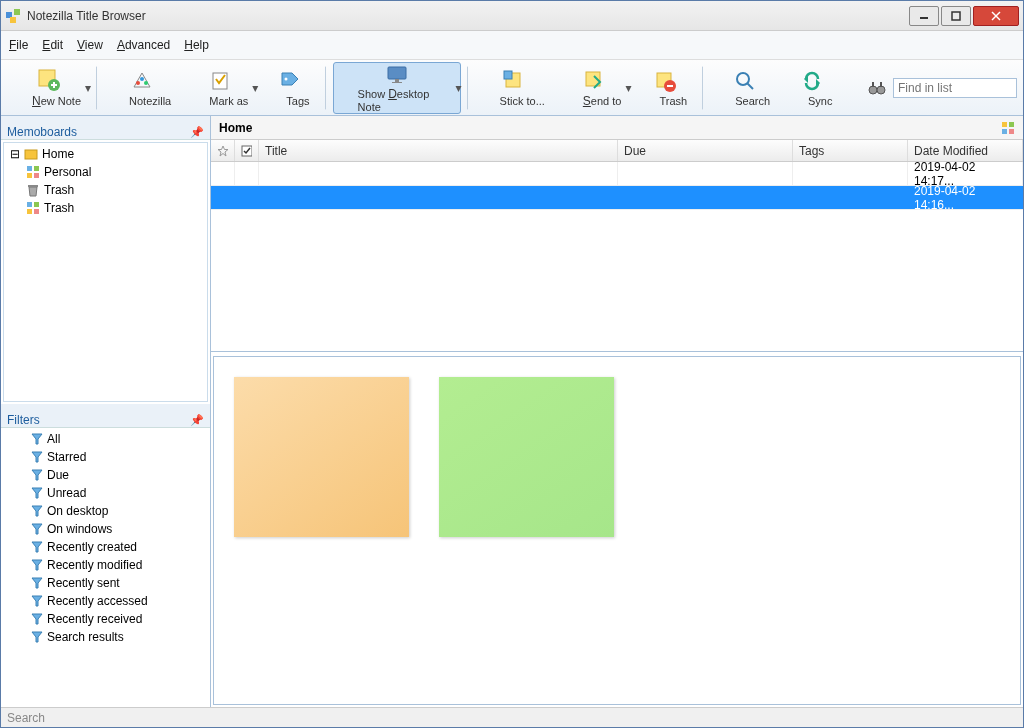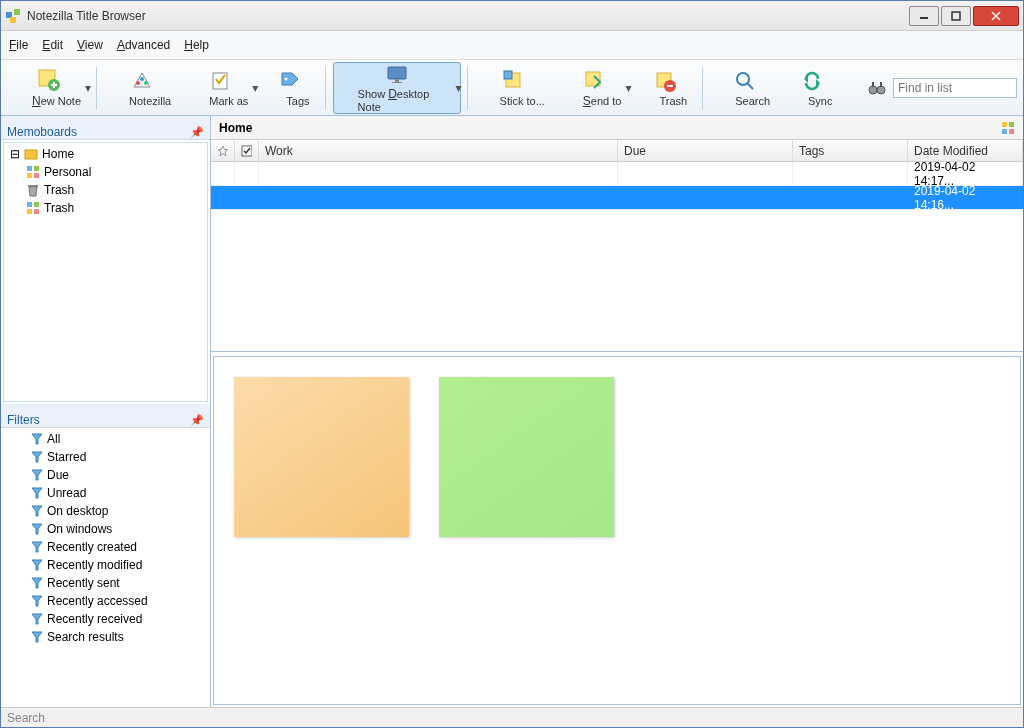--- a/index.html
+++ b/index.html
@@ -362,21 +362,21 @@
           <svg width="12" height="12">
             <polygon points="6,1 7.5,4.5 11,4.5 8,7 9,11 6,8.5 3,11 4,7 1,4.5 4.5,4.5" fill="none" stroke="#999"></polygon>
           </svg>
         </div>
       <div class="col-check">
           <svg width="12" height="12">
             <rect x="1" y="1" width="10" height="10" fill="#fff" stroke="#666"></rect>
             <path d="M3 6 L5 8 L9 3" fill="none" stroke="#333" stroke-width="1.5"></path>
           </svg>
         </div>
-      <div class="col-title">Work</div>
+      <div class="col-title">Title</div>
       <div class="col-due">Due</div>
       <div class="col-tags">Tags</div>
       <div class="col-date">Date Modified</div>
     </div>
     <div class="grid-body">
       <div class="grid-row">
         <div class="col-star"></div>
           <div class="col-check"></div>
         <div class="col-title"></div>
         <div class="col-due"></div>

